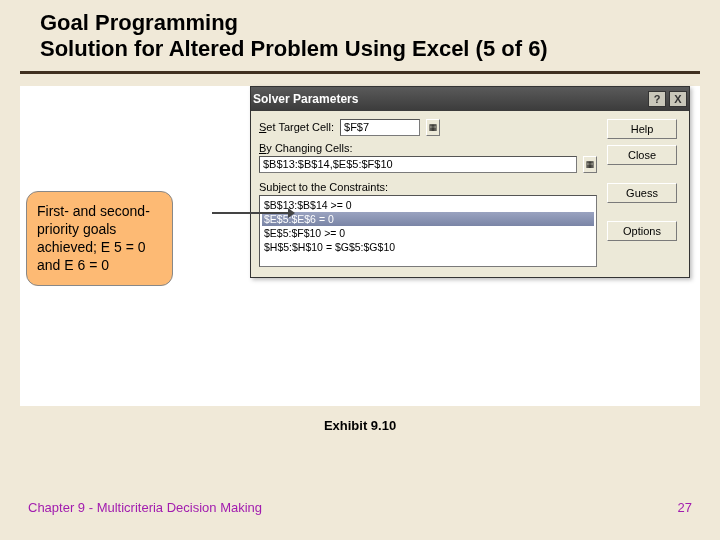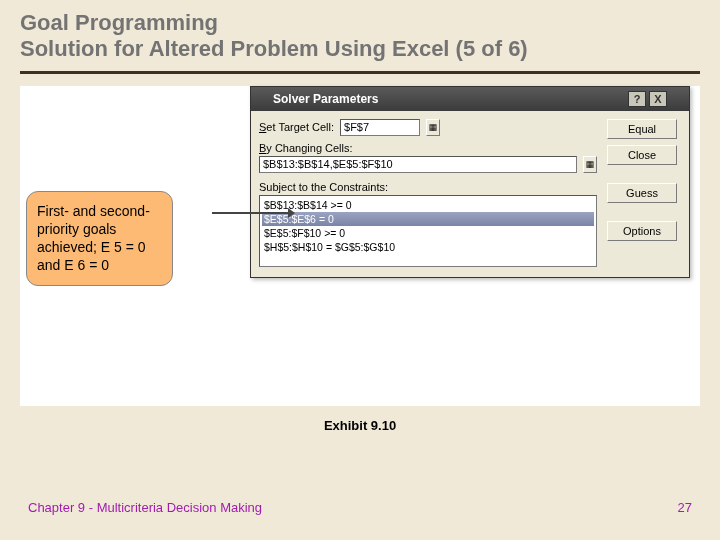--- a/index.html
+++ b/index.html
@@ -1,28 +1,28 @@
 <!DOCTYPE html>
 <html><head>
 <meta charset="utf-8">
 <style>
   * { box-sizing: border-box; margin: 0; padding: 0; }
   body { width: 720px; height: 540px; background: #f0e9d8; font-family: Arial, sans-serif; position: relative; overflow: hidden; }
 
-  .slide-title { padding: 10px 20px 8px; font-size: 22px; font-weight: bold; color: #737373; line-height: 1.2; }
+  .slide-title { padding: 10px 20px 8px; font-size: 22px; font-weight: bold; color: #000000; line-height: 1.2; margin-left: 20px; }
   .title-rule { border: none; border-top: 3px solid #403020; margin: 0 20px 12px; }
 
   .content { position: relative; margin: 8px 20px 0; background: #fff; height: 320px; }
 
   .callout { position: absolute; left: 6px; top: 105px; width: 147px; background: #fdba74; border: 1px solid #888; border-radius: 12px; padding: 10px 10px; font-size: 14px; line-height: 1.3; z-index: 3; }
   .callout-line { position: absolute; left: 192px; top: 126px; width: 78px; height: 2px; background: #444; z-index: 2; }
   .callout-arrow { position: absolute; left: 268px; top: 122px; width: 0; height: 0; border-left: 7px solid #444; border-top: 5px solid transparent; border-bottom: 5px solid transparent; z-index: 4; }
 
   .solver { position: absolute; left: 230px; top: 0; width: 440px; background: #ece9d8; border: 1px solid #333; font-size: 11px; box-shadow: 2px 2px 4px rgba(0,0,0,.25); }
-  .titlebar { background: linear-gradient(#5a5a5a,#3b3b3b); color: #fff; padding: 4px 22px; display: flex; align-items: center; }
+  .titlebar { background: linear-gradient(#5a5a5a,#3b3b3b); color: #fff; padding: 4px 2px; display: flex; align-items: center; }
   .titlebar-text { flex: 1; font-weight: bold; font-size: 12px; }
   .titlebar-btns { display: flex; gap: 3px; }
   .titlebar-btn { width: 18px; height: 16px; background: #c9c7ba; border: 1px solid #333; display: flex; align-items: center; justify-content: center; font-size: 11px; font-weight: bold; color: #333; }
 
   .solver-body { padding: 8px 8px 10px; position: relative; }
   .row { display: flex; align-items: center; gap: 6px; margin-bottom: 6px; }
   .lbl { font-size: 11px; }
   .underline-first::first-letter { text-decoration: underline; }
   .input { background: #fff; border: 1px solid #7a7a7a; border-top-color:#555; border-left-color:#555; height: 17px; padding: 1px 3px; font-size: 11px; }
   .btn-side { width: 70px; height: 20px; background: #ece9d8; border: 1px solid #7a7a7a; border-top-color:#fff; border-left-color:#fff; text-align: center; font-size: 11px; display:flex; align-items:center; justify-content:center; }
@@ -98,21 +98,21 @@
         <div class="listbox">
           <div class="li">$B$13:$B$14 &gt;= 0</div>
           <div class="li sel">$E$5:$E$6 = 0</div>
           <div class="li">$E$5:$F$10 &gt;= 0</div>
           <div class="li">$H$5:$H$10 = $G$5:$G$10</div>
         </div>
       </div>
 
       <div class="side-col">
         <div class="btn-side underline-first">
-            <span>Equal</span>
+            <span>Help</span>
           </div>
         <div class="btn-side">
             <span>Close</span>
           </div>
         <div style="height:6px"></div>
         <div class="btn-side underline-first">
             <span>Guess</span>
           </div>
         <div style="height:6px"></div>
         <div class="btn-side underline-first">

